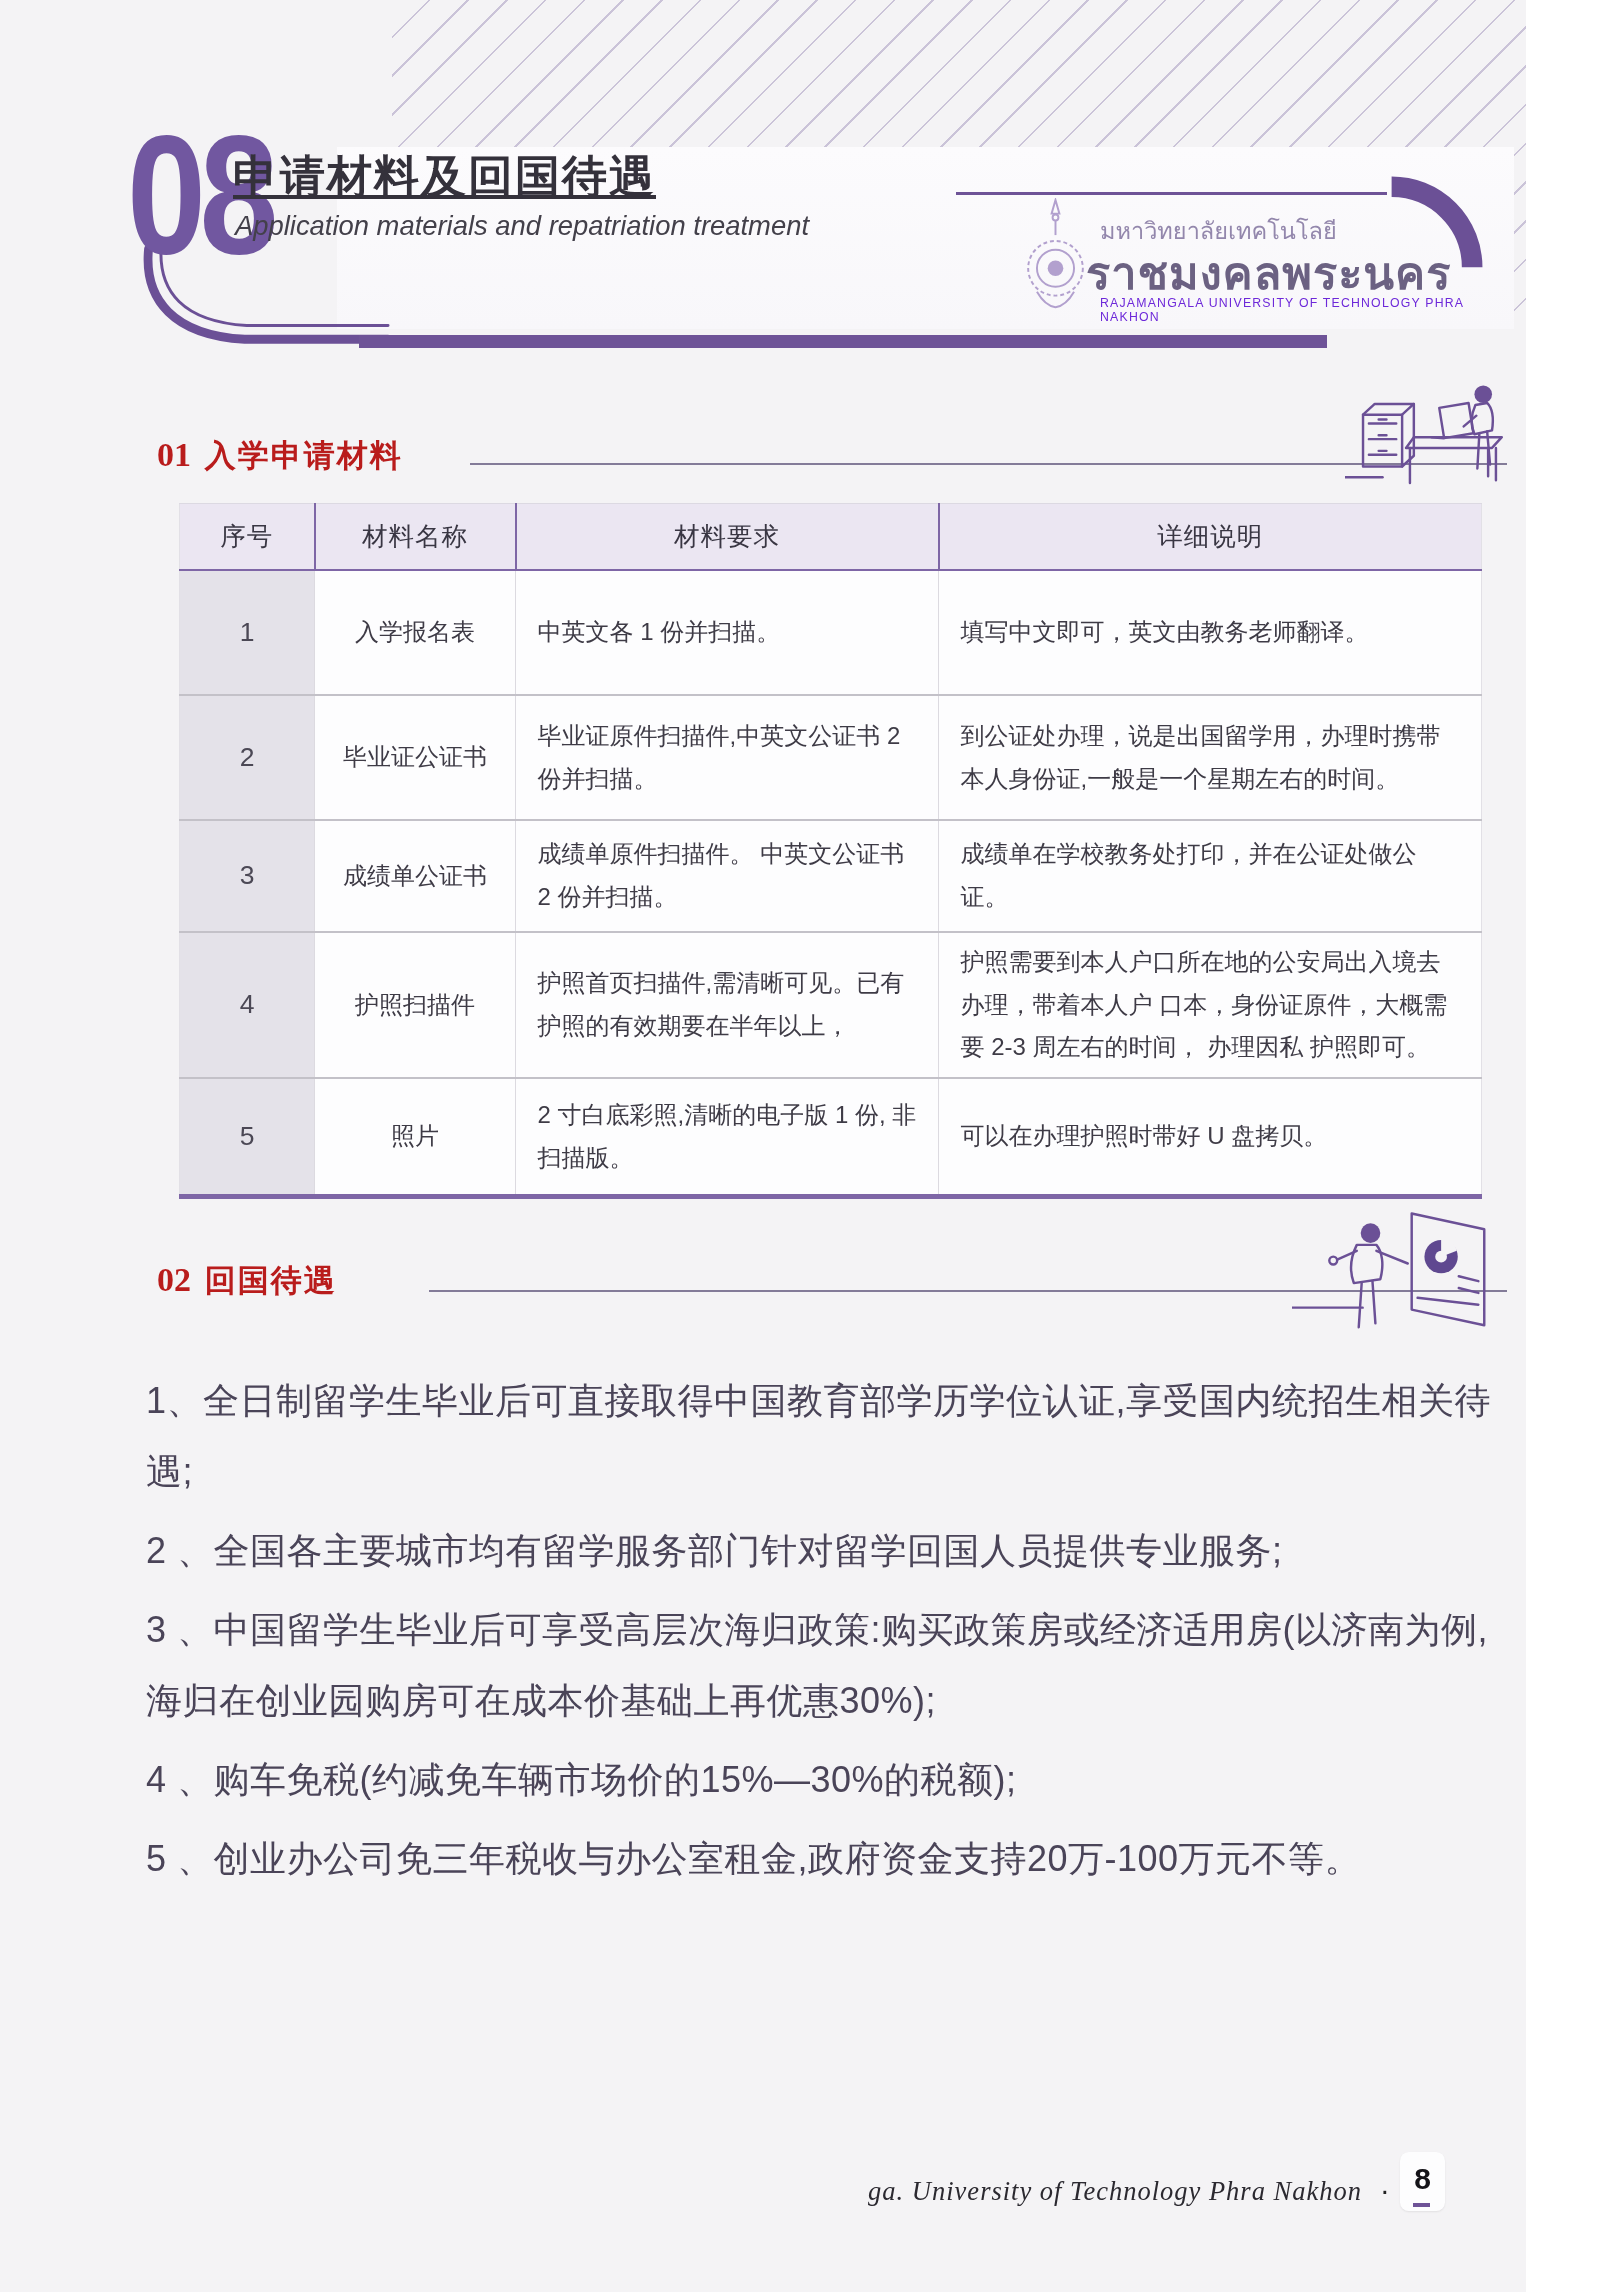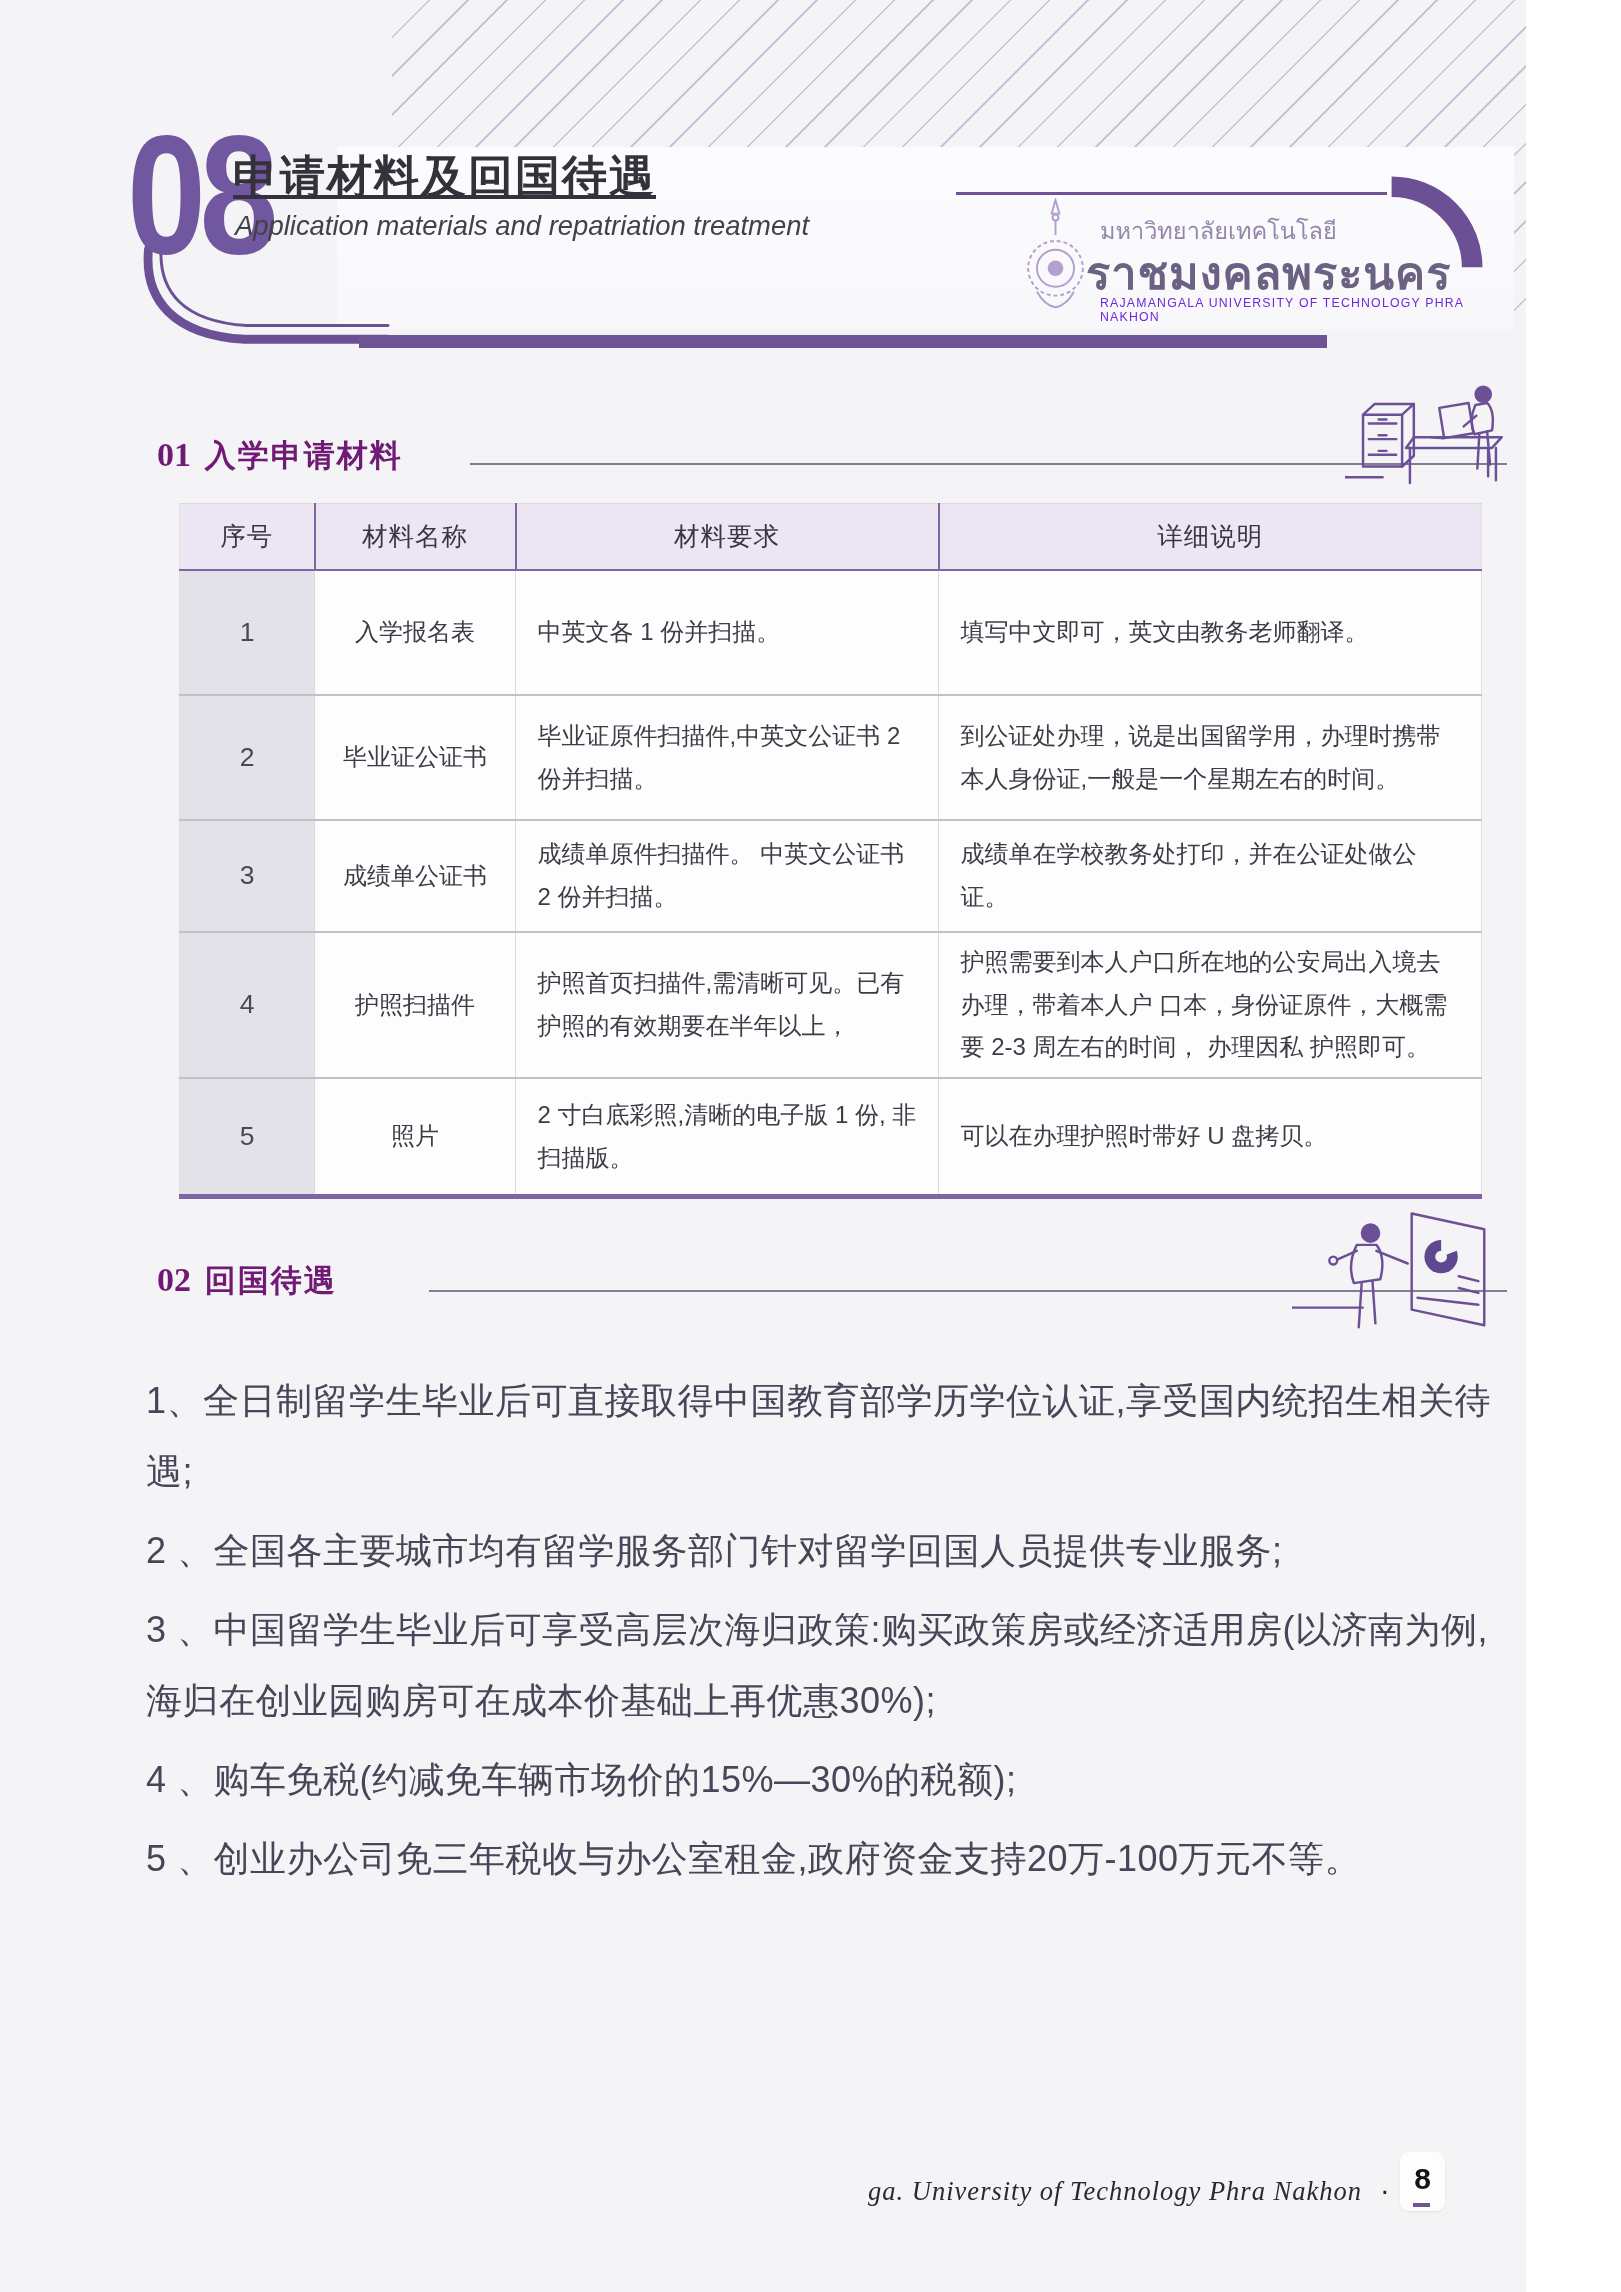--- a/index.html
+++ b/index.html
@@ -28,21 +28,21 @@
   .page-subtitle { position:absolute; left:235px; top:210px; font-size:27.4px; font-style:italic; color:#43404a; }
   .header-bar { position:absolute; left:359px; top:335px; width:968px; height:12.7px; background:#6e5397; }
   .header-curve { position:absolute; left:125px; top:243px; }
   .corner-arc { position:absolute; left:1364px; top:174px; }
   
   .emblem { position:absolute; left:1025px; top:198px; }
   .logo-thai1 { position:absolute; left:1100px; top:212px; font-size:23.5px; color:#9387ac; }
   .logo-thai2 { position:absolute; left:1086px; top:237px; font-size:45px; font-weight:bold; color:#6b6182; letter-spacing:1px; }
   .logo-en { position:absolute; left:1100px; top:296px; font-size:12.3px; color:#6d28d9; letter-spacing:1.2px; }
   
-  .sec-heading { position:absolute; font-weight:bold; color:#701a75; white-space:nowrap; }
+  .sec-heading { position:absolute; font-weight:bold; color:#b91c1c; white-space:nowrap; }
   .sec-heading .sec-no { font-family:"Liberation Serif","DejaVu Serif",serif; font-size:34px; margin-right:13.7px; }
   .sec-heading .sec-title { font-size:31px; letter-spacing:2px; }
   .sec1 { left:157px; top:435px; }
   .sec2 { left:157px; top:1260px; }
   .sec-line { position:absolute; height:2px; background:#837b98; }
   .line1 { left:470px; top:463px; width:1037px; }
   .line2 { left:429px; top:1290px; width:1078px; }
   
   .materials-table {
     position:absolute; left:179px; top:503px; width:1303px;

